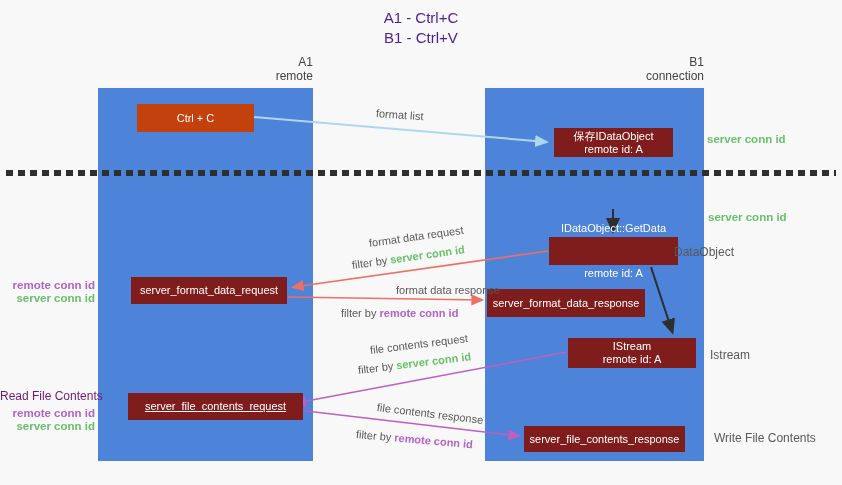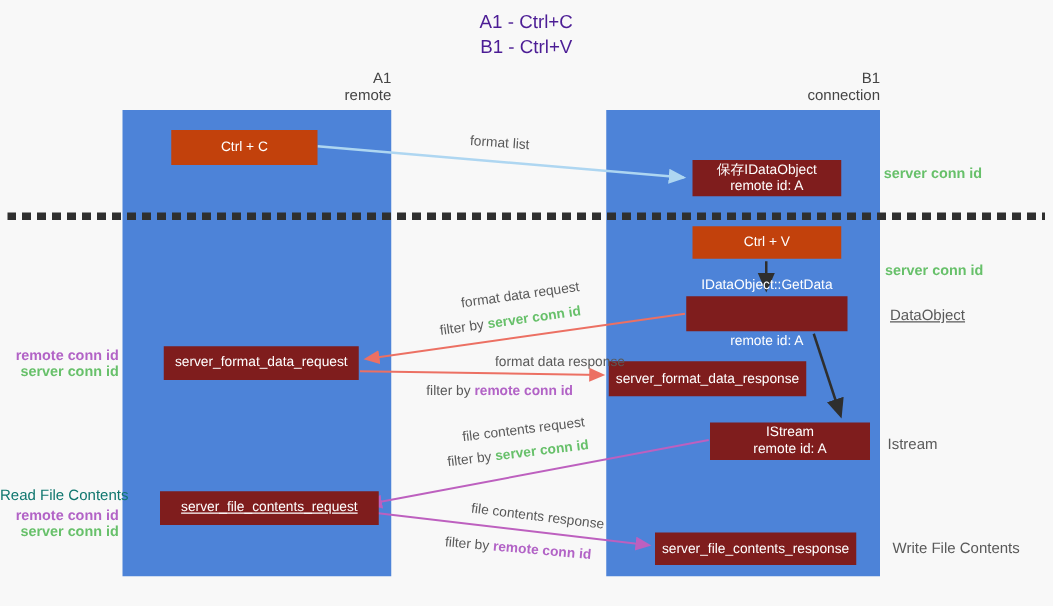--- a/index.html
+++ b/index.html
@@ -50,21 +50,21 @@
     transform-origin:left center;
   }
   .grn { color:#67c06a; font-weight:bold; }
   .ppl { color:#b263c6; font-weight:bold; }
   .gray-lbl { position:absolute; font-size:12px; color:#595959; white-space:nowrap; }
   .side-sm { position:absolute; font-size:11.5px; font-weight:bold; white-space:nowrap; }
   .left-stack {
     position:absolute; left:0; width:95px; text-align:right;
     font-size:11.5px; font-weight:bold; line-height:13px; white-space:nowrap;
   }
-  .left-stack .plain { font-weight:normal; font-size:12px; color:#0f766e; }
+  .left-stack .plain { font-weight:normal; font-size:12px; color:#701a75; }
   .r-8  { transform:rotate(-8deg); }
   .r-7  { transform:rotate(-7deg); }
   .r4   { transform:rotate(4deg); }
   .r5   { transform:rotate(5deg); }
   .r7   { transform:rotate(7deg); }
 </style>
 </head>
 <body>
 
 <div class="canvas">
@@ -112,23 +112,20 @@
     <line x1="289" y1="409" x2="518" y2="436" stroke="#bd60bf" stroke-width="1.6" marker-end="url(#mMag)"></line>
   </svg>
 
   <div class="node green n-ctrl-c">
     <div>Ctrl + C</div>
   </div>
   <div class="node orange n-save">
     <div>保存IDataObject</div>
     <div>remote id: A</div>
   </div>
-  <div class="node green n-ctrl-v">
-    <div>Ctrl + V</div>
-  </div>
   <div class="node orange n-getdata">
     <div>IDataObject::GetData</div>
     <div>remote id: A</div>
   </div>
   <div class="node orange n-freq">
     <div>server_format_data_request</div>
   </div>
   <div class="node orange n-fresp">
     <div>server_format_data_response</div>
   </div>
@@ -156,21 +153,21 @@
   <div class="albl r-7" style="left:358px; top:364px;">
     <span>filter by </span><span class="grn">server conn id</span>
   </div>
   <div class="albl r7" style="left:377px; top:401px;">file contents response</div>
   <div class="albl r5" style="left:356px; top:428px;">
     <span>filter by </span><span class="ppl">remote conn id</span>
   </div>
 
   <div class="side-sm grn" style="left:707px; top:133px;">server conn id</div>
   <div class="side-sm grn" style="left:708px; top:211px;">server conn id</div>
-  <div class="gray-lbl" style="left:712px; top:245px;text-decoration:underline;">DataObject</div>
+  <div class="gray-lbl" style="left:674px; top:245px;">DataObject</div>
   <div class="gray-lbl" style="left:710px; top:348px;">Istream</div>
   <div class="gray-lbl" style="left:714px; top:431px;">Write File Contents</div>
 
   <div class="left-stack" style="top:279px;">
     <div class="ppl">remote conn id</div>
     <div class="grn">server conn id</div>
   </div>
   <div class="left-stack" style="top:390px;">
     <div class="plain">Read File Contents</div>
     <div class="ppl" style="margin-top:4px;">remote conn id</div>

